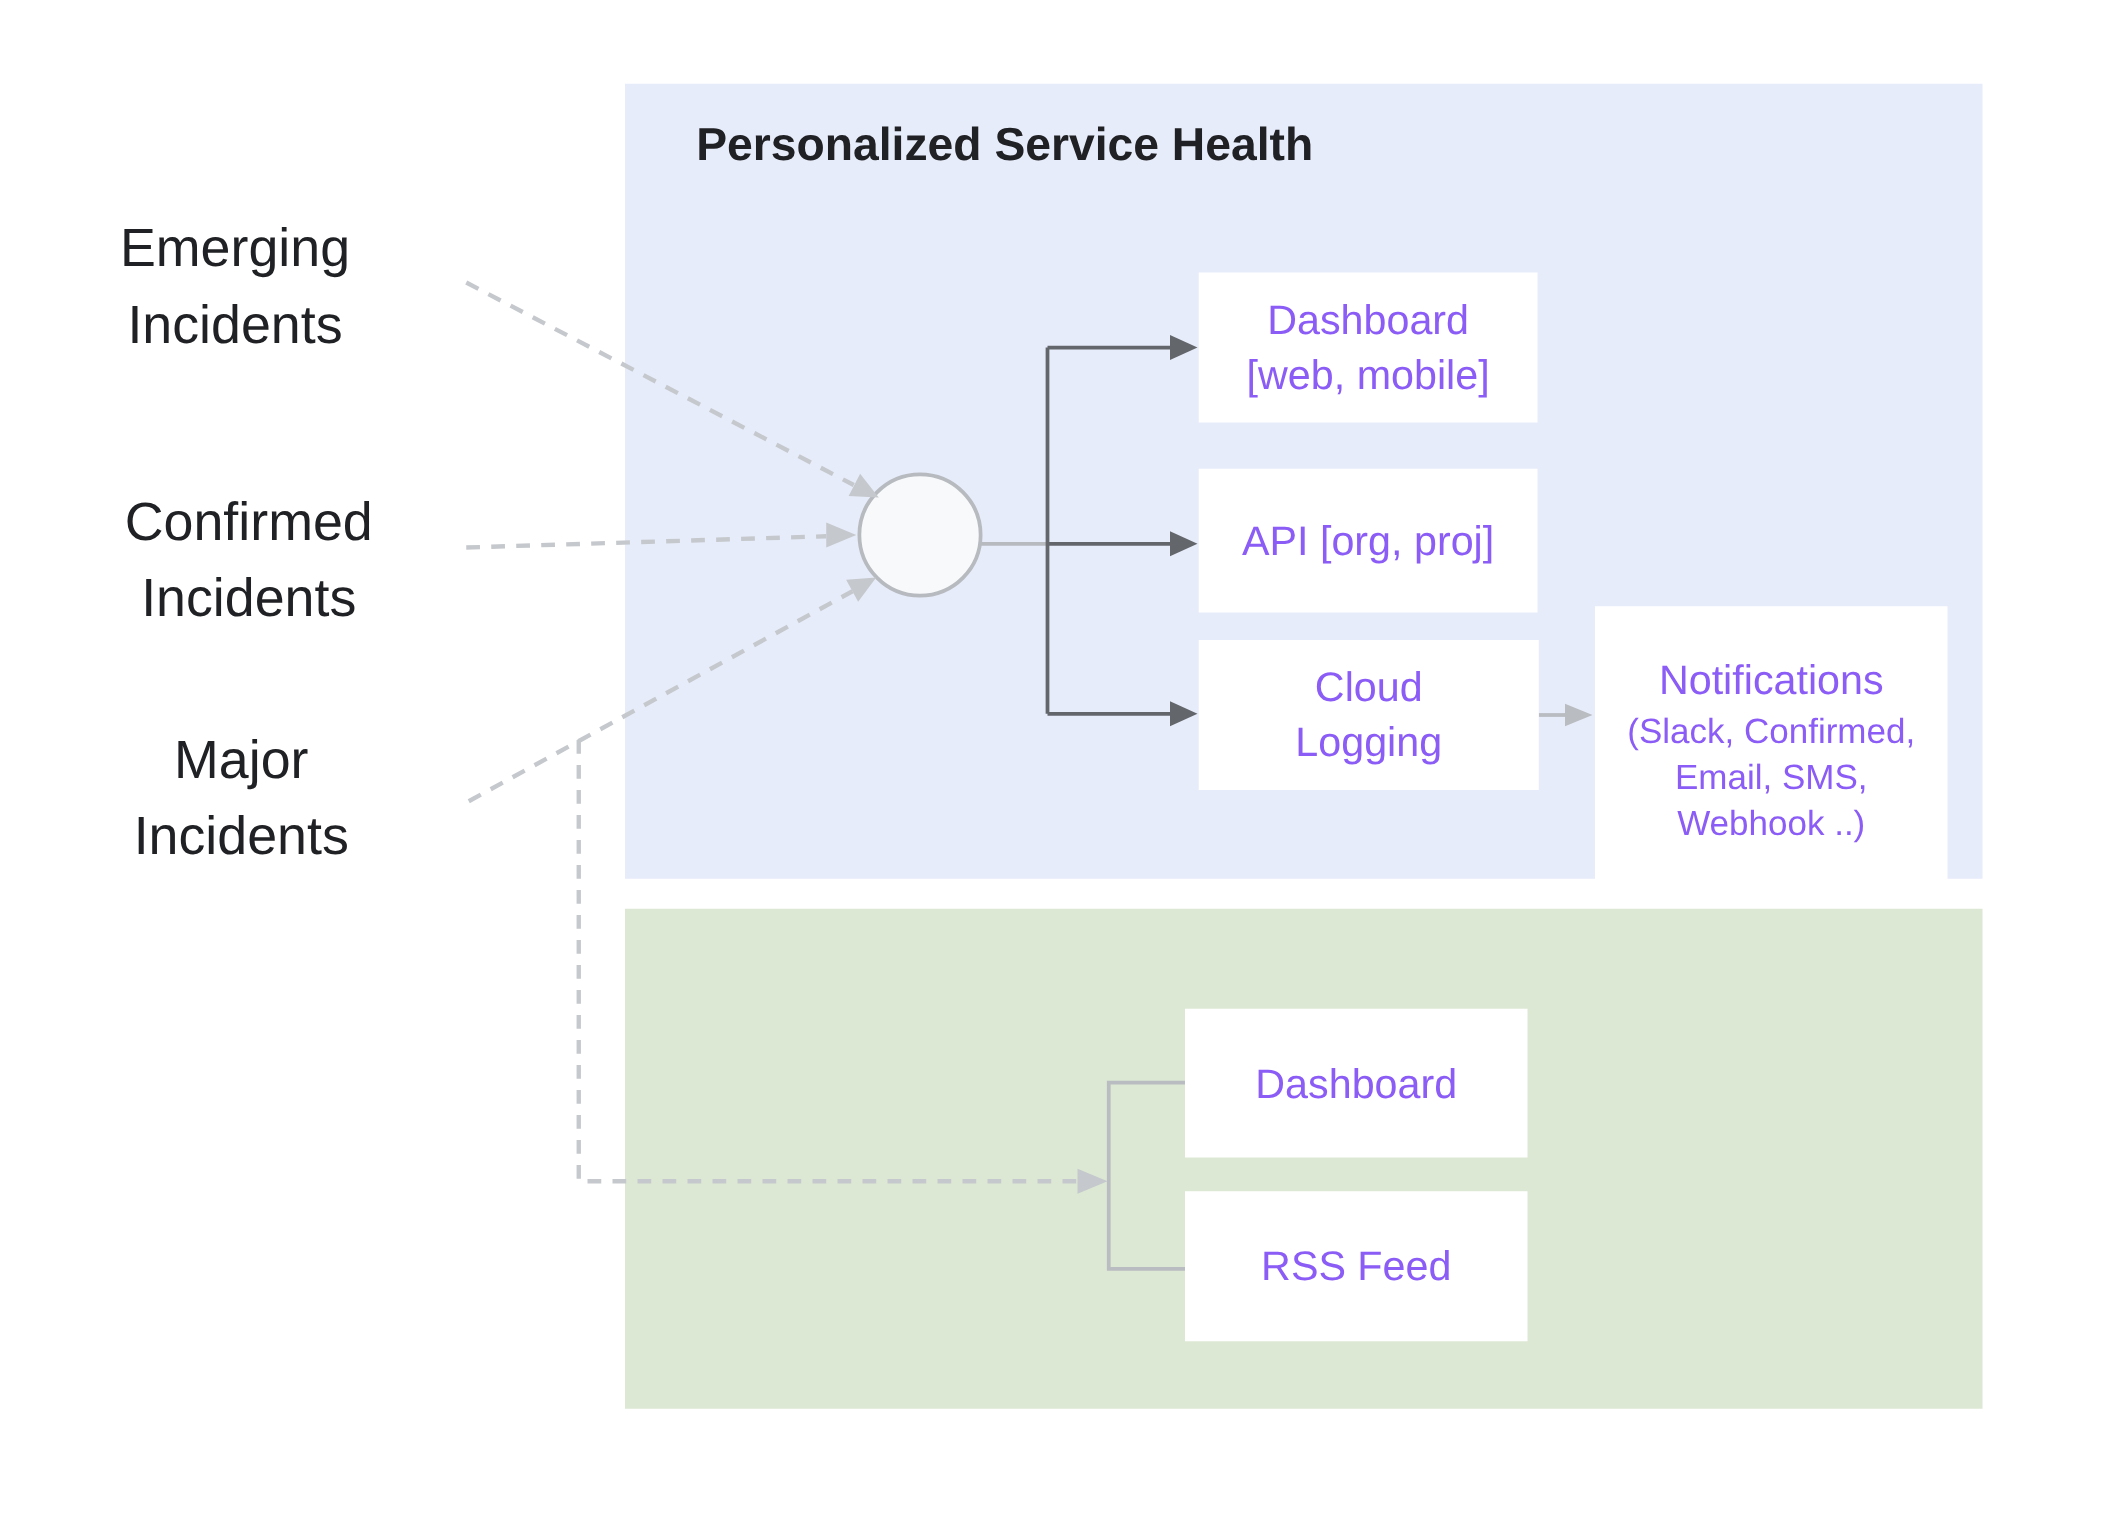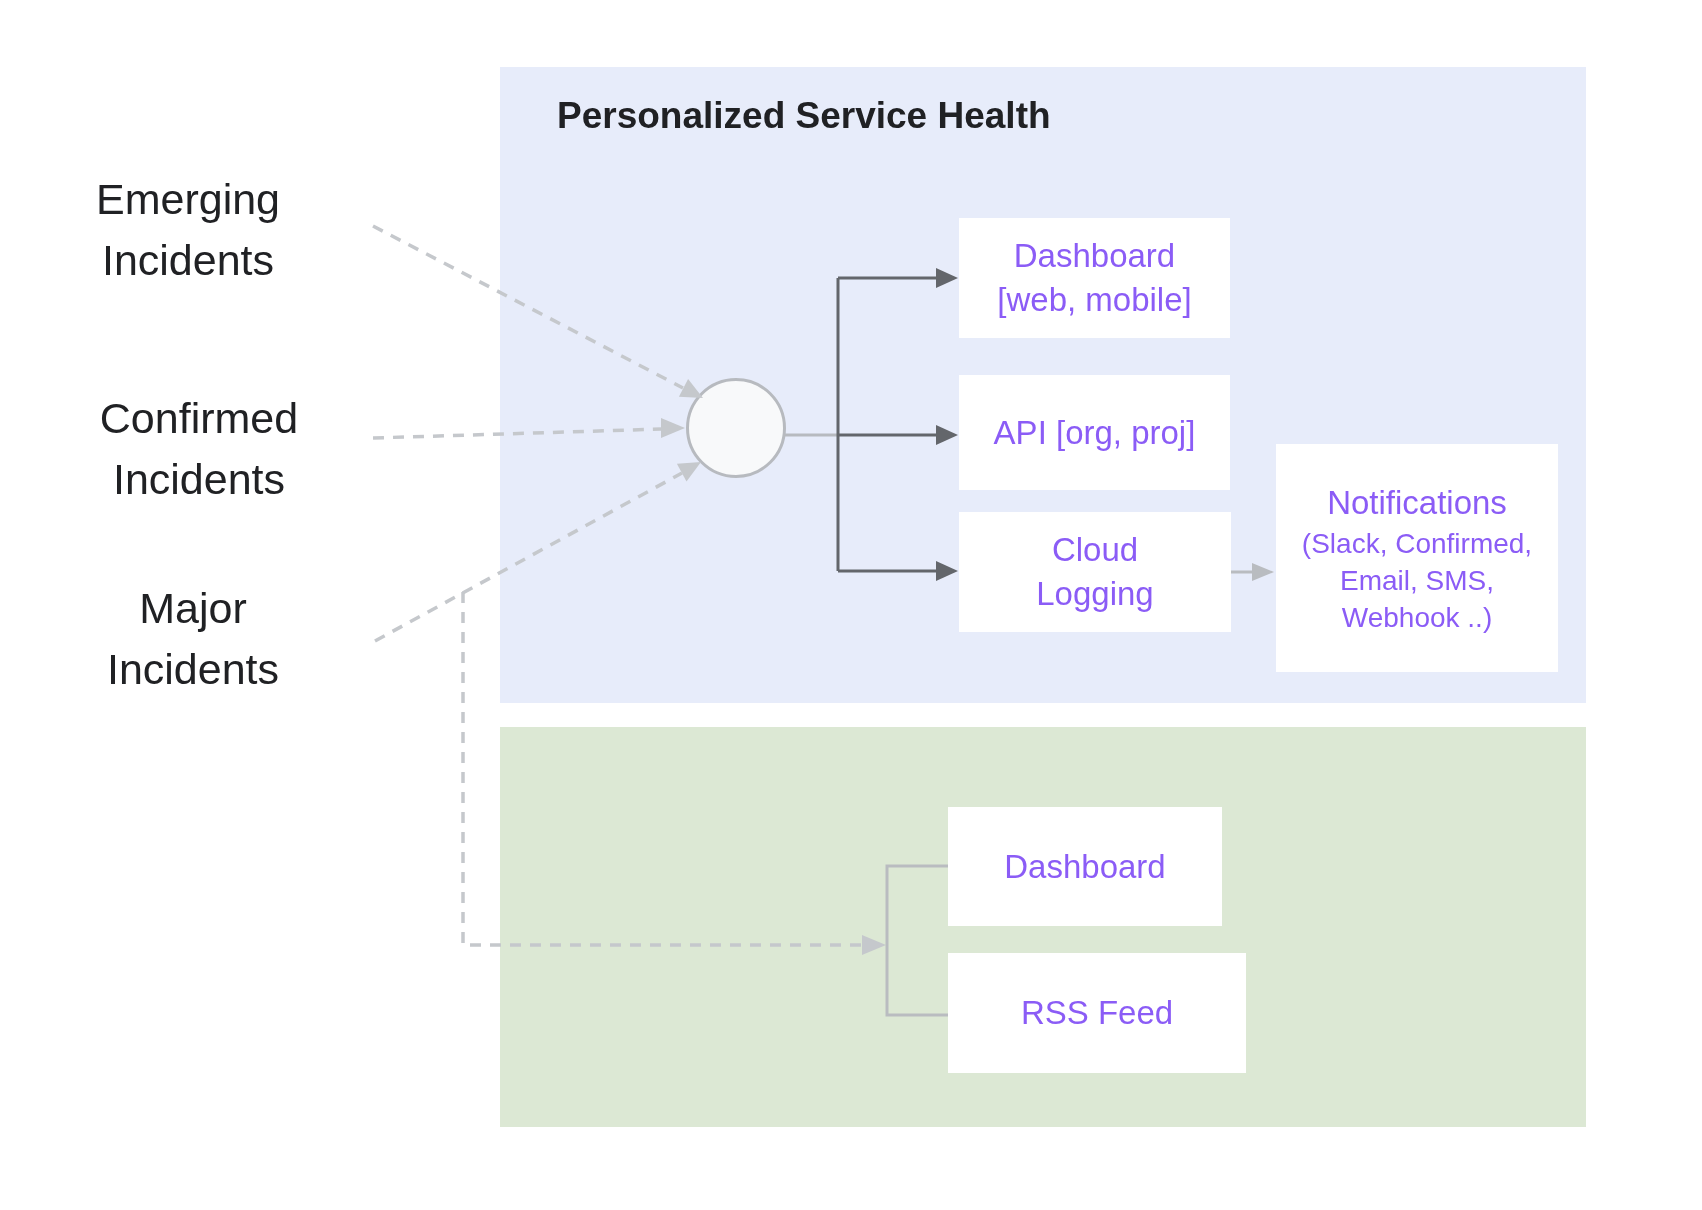--- a/index.html
+++ b/index.html
@@ -45,23 +45,23 @@
     justify-content: center;
     text-align: center;
     color: #8b5cf6;
     font-size: 33px;
     line-height: 44px;
     white-space: pre-line;
   }
   .box-p-dashboard { left: 959px;  top: 218px; width: 271px; height: 120px; }
   .box-p-api       { left: 959px;  top: 375px; width: 271px; height: 115px; }
   .box-p-logging   { left: 959px;  top: 512px; width: 272px; height: 120px; }
-  .box-notifications { left: 1276px; top: 444px; width: 282px; height: 228px; }
+  .box-notifications { left: 1276px; top: 485px; width: 282px; height: 228px; }
   .box-c-dashboard { left: 948px;  top: 807px; width: 274px; height: 119px; }
-  .box-c-rss       { left: 948px;  top: 953px; width: 298px; height: 120px; }
+  .box-c-rss       { left: 948px;  top: 953px; width: 274px; height: 120px; }
   .notif-channels {
     font-size: 28px;
     line-height: 37px;
     white-space: pre-line;
   }
   #wires {
     position: absolute;
     left: 0; top: 0;
     width: 1702px;
     height: 1210px;

